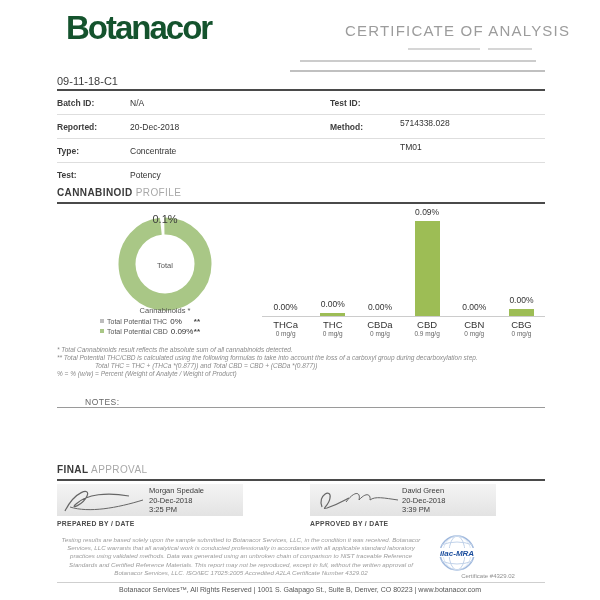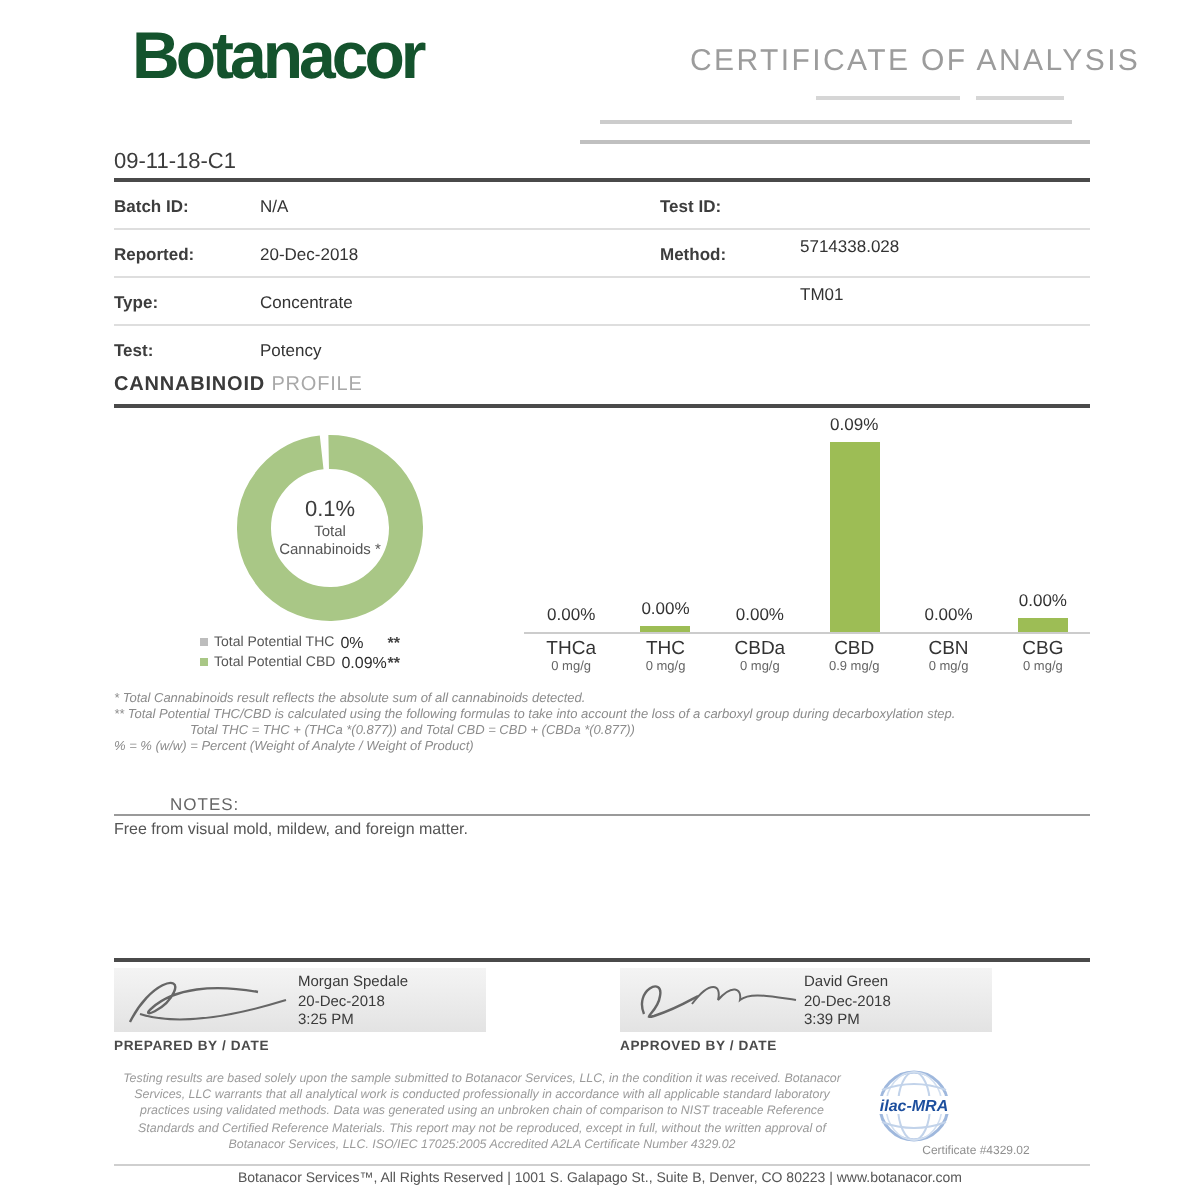--- a/index.html
+++ b/index.html
@@ -36,21 +36,21 @@
   
   .sec-head { font-size:10px; letter-spacing:0.4px; }
   .sec-bold { font-weight:bold; color:#3a3a3a; }
   .sec-light { color:#a8a8a8; }
   #cp-head { left:57px; top:187px; }
   #cp-rule { left:57px; top:202px; width:488px; }
 
   
   #donut-svg { left:110px; top:209px; }
   .donut-center { left:110px; top:209px; width:110px; height:110px;
-    display:flex; flex-direction:column; align-items:center; justify-content:center; text-align:right; }
+    display:flex; flex-direction:column; align-items:center; justify-content:center; text-align:right;gap:36px; }
   .dc-val { font-size:11px; color:#3d3d3d; }
   .dc-sub { font-size:7.5px; color:#555; line-height:9px; }
 
   .legend { left:100px; top:316px; width:100px; }
   .legend-row { display:flex; align-items:center; height:10px; font-size:7px; color:#555; }
   .marker { width:4px; height:4px; margin-right:3px; flex:0 0 auto; }
   .legend-val { font-size:8px; color:#2f2f2f; margin-left:3px; }
   .legend-note { margin-left:auto; font-size:8px; font-weight:bold; color:#444; }
 
   
@@ -221,22 +221,25 @@
 
   <div class="abs footnotes">
     <div>* Total Cannabinoids result reflects the absolute sum of all cannabinoids detected.</div>
     <div>** Total Potential THC/CBD is calculated using the following formulas to take into account the loss of a carboxyl group during decarboxylation step.</div>
     <div class="fn-indent">Total THC = THC + (THCa *(0.877)) and Total CBD = CBD + (CBDa *(0.877))</div>
     <div>% = % (w/w) = Percent (Weight of Analyte / Weight of Product)</div>
   </div>
 
   <div class="abs" id="notes-title">NOTES:</div>
   <div class="abs" id="notes-rule"></div>
-  <div class="abs" id="notes-body">Free from visual mold, mildew, and foreign matter.</div>
-
+
+  <div class="abs sec-head" id="fa-head">
+    <span class="sec-bold">FINAL</span>
+    <span class="sec-light">APPROVAL</span>
+  </div>
   <div class="abs rule-dark" id="fa-rule"></div>
 
   <div class="abs sig-box" id="sig-prepared">
     <svg class="sig-svg" width="86" height="30" viewBox="0 0 86 30">
       <path d="M4 26 C14 6, 30 2, 26 11 C22 20, 8 25, 15 19 C26 9, 46 7, 68 11" fill="none" stroke="#666" stroke-width="1.2"></path>
       <path d="M9 22 C28 28, 56 23, 82 15" fill="none" stroke="#666" stroke-width="1"></path>
     </svg>
     <div class="sig-text">
       <div>Morgan Spedale</div>
       <div>20-Dec-2018</div>

